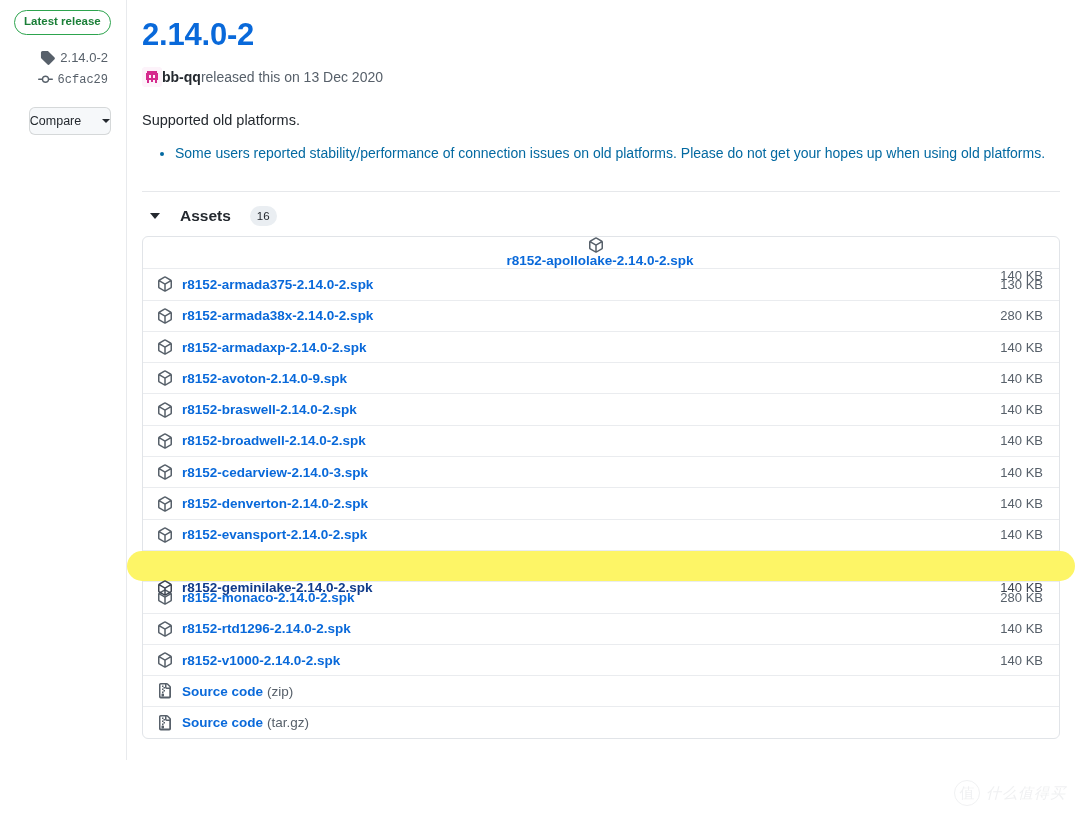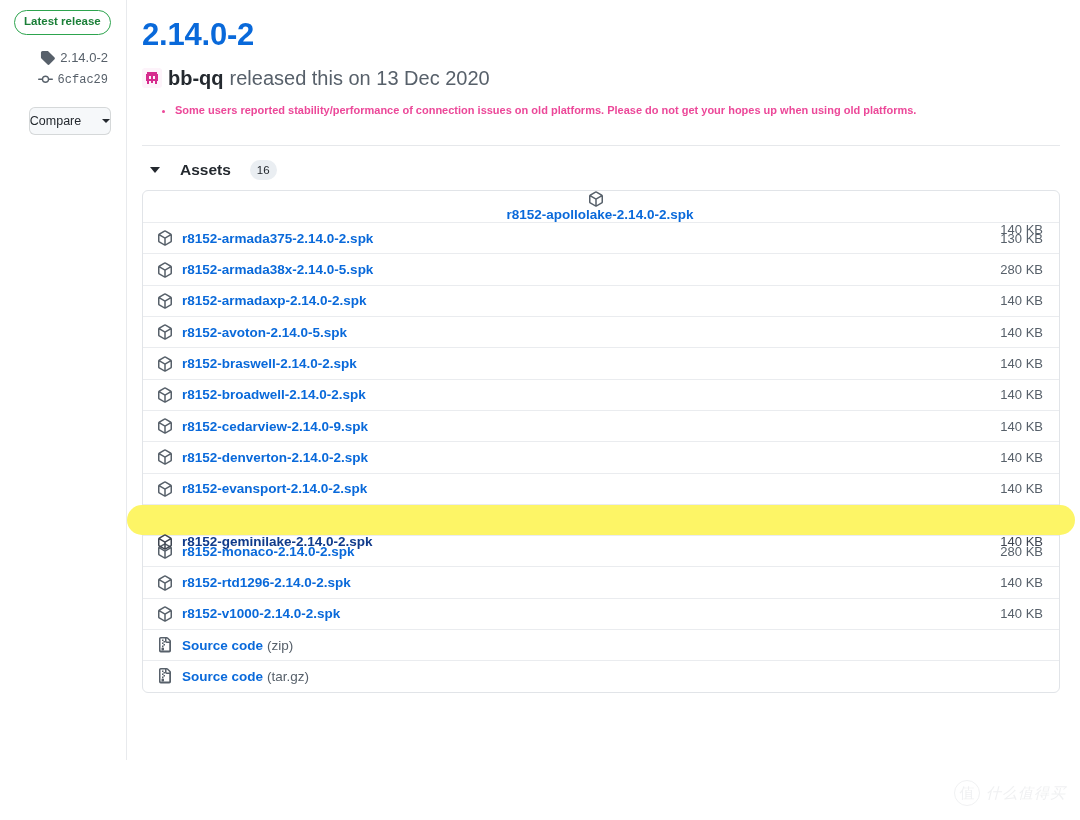--- a/index.html
+++ b/index.html
@@ -110,23 +110,22 @@
     color: #0969da;
     margin: 8px 0 0 0;
     letter-spacing: -0.2px;
     cursor: pointer;
     display: inline-block;
   }
 
   .byline {
     display: flex;
     align-items: center;
-    gap: 6px;
     margin-top: 12px;
-    font-size: 20px;
+    font-size: 14px;
     color: #57606a;
   }
   .avatar {
     width: 20px; height: 20px;
     border-radius: 4px;
     background: #f8f0f6;
     display: block;
   }
   .byline .user {
     color: #24292f;
@@ -138,24 +137,23 @@
     font-size: 14.5px;
     line-height: 1.55;
     color: #24292f;
     margin: 22px 0 0 0;
   }
   .body-text.second { margin-top: 16px; }
 
   .note-list {
     margin: 12px 0 0 0;
     padding-left: 33px;
-    font-size: 11px;
+    font-size: 14px;
     line-height: 1.55;
-    color: #ec4899;
-    font-weight: bold;
+    color: #0369a1;
   }
   .note-list li { margin: 0; }
 
   .divider {
     height: 1px;
     background: #e6e8eb;
     margin: 26px 0 0 0;
   }
 
   .assets-head {
@@ -340,20 +338,21 @@
             <rect x="5" y="13" width="2" height="3"></rect>
             <rect x="9" y="13" width="2" height="2"></rect>
             <rect x="13" y="13" width="2" height="3"></rect>
           </g>
         </svg>
       </span>
       <span class="user">bb-qq</span>
       <span>released this on 13 Dec 2020</span>
     </div>
 
+    <p class="body-text">Supported old platforms.</p>
 
     <ul class="note-list">
       <li>Some users reported stability/performance of connection issues on old platforms. Please do not get your hopes up when using old platforms.</li>
     </ul>
 
     <div class="divider"></div>
 
     <div class="assets-head">
       <span class="tri"></span>
       <span class="assets-label">Assets</span>
@@ -378,39 +377,39 @@
           </span>
           <span class="asset-name">r8152-armada375-2.14.0-2.spk</span>
           <span class="asset-size">130 KB</span>
         </div>
         <div class="asset-row">
           <span class="asset-icon">
             <svg width="16" height="16" viewBox="0 0 16 16" fill="currentColor" aria-hidden="true">
               <path d="m8.878.392 5.25 3.045c.54.314.872.89.872 1.514v6.098a1.75 1.75 0 0 1-.872 1.514l-5.25 3.045a1.75 1.75 0 0 1-1.756 0l-5.25-3.045A1.75 1.75 0 0 1 1 11.049V4.951c0-.624.332-1.201.872-1.514L7.122.392a1.75 1.75 0 0 1 1.756 0ZM7.875 1.69l-4.63 2.685L8 7.133l4.755-2.758-4.63-2.685a.248.248 0 0 0-.25 0ZM2.5 5.677v5.372c0 .09.047.171.125.216l4.625 2.683V8.432Zm6.25 8.271 4.625-2.683a.25.25 0 0 0 .125-.216V5.677L8.75 8.432Z"></path>
             </svg>
           </span>
-          <span class="asset-name">r8152-armada38x-2.14.0-5.spk</span>
+          <span class="asset-name">r8152-armada38x-2.14.0-2.spk</span>
           <span class="asset-size">280 KB</span>
         </div>
         <div class="asset-row">
           <span class="asset-icon">
             <svg width="16" height="16" viewBox="0 0 16 16" fill="currentColor" aria-hidden="true">
               <path d="m8.878.392 5.25 3.045c.54.314.872.89.872 1.514v6.098a1.75 1.75 0 0 1-.872 1.514l-5.25 3.045a1.75 1.75 0 0 1-1.756 0l-5.25-3.045A1.75 1.75 0 0 1 1 11.049V4.951c0-.624.332-1.201.872-1.514L7.122.392a1.75 1.75 0 0 1 1.756 0ZM7.875 1.69l-4.63 2.685L8 7.133l4.755-2.758-4.63-2.685a.248.248 0 0 0-.25 0ZM2.5 5.677v5.372c0 .09.047.171.125.216l4.625 2.683V8.432Zm6.25 8.271 4.625-2.683a.25.25 0 0 0 .125-.216V5.677L8.75 8.432Z"></path>
             </svg>
           </span>
           <span class="asset-name">r8152-armadaxp-2.14.0-2.spk</span>
           <span class="asset-size">140 KB</span>
         </div>
         <div class="asset-row">
           <span class="asset-icon">
             <svg width="16" height="16" viewBox="0 0 16 16" fill="currentColor" aria-hidden="true">
               <path d="m8.878.392 5.25 3.045c.54.314.872.89.872 1.514v6.098a1.75 1.75 0 0 1-.872 1.514l-5.25 3.045a1.75 1.75 0 0 1-1.756 0l-5.25-3.045A1.75 1.75 0 0 1 1 11.049V4.951c0-.624.332-1.201.872-1.514L7.122.392a1.75 1.75 0 0 1 1.756 0ZM7.875 1.69l-4.63 2.685L8 7.133l4.755-2.758-4.63-2.685a.248.248 0 0 0-.25 0ZM2.5 5.677v5.372c0 .09.047.171.125.216l4.625 2.683V8.432Zm6.25 8.271 4.625-2.683a.25.25 0 0 0 .125-.216V5.677L8.75 8.432Z"></path>
             </svg>
           </span>
-          <span class="asset-name">r8152-avoton-2.14.0-5.spk</span>
+          <span class="asset-name">r8152-avoton-2.14.0-9.spk</span>
           <span class="asset-size">140 KB</span>
         </div>
         <div class="asset-row">
           <span class="asset-icon">
             <svg width="16" height="16" viewBox="0 0 16 16" fill="currentColor" aria-hidden="true">
               <path d="m8.878.392 5.25 3.045c.54.314.872.89.872 1.514v6.098a1.75 1.75 0 0 1-.872 1.514l-5.25 3.045a1.75 1.75 0 0 1-1.756 0l-5.25-3.045A1.75 1.75 0 0 1 1 11.049V4.951c0-.624.332-1.201.872-1.514L7.122.392a1.75 1.75 0 0 1 1.756 0ZM7.875 1.69l-4.63 2.685L8 7.133l4.755-2.758-4.63-2.685a.248.248 0 0 0-.25 0ZM2.5 5.677v5.372c0 .09.047.171.125.216l4.625 2.683V8.432Zm6.25 8.271 4.625-2.683a.25.25 0 0 0 .125-.216V5.677L8.75 8.432Z"></path>
             </svg>
           </span>
           <span class="asset-name">r8152-braswell-2.14.0-2.spk</span>
           <span class="asset-size">140 KB</span>
@@ -423,21 +422,21 @@
           </span>
           <span class="asset-name">r8152-broadwell-2.14.0-2.spk</span>
           <span class="asset-size">140 KB</span>
         </div>
         <div class="asset-row">
           <span class="asset-icon">
             <svg width="16" height="16" viewBox="0 0 16 16" fill="currentColor" aria-hidden="true">
               <path d="m8.878.392 5.25 3.045c.54.314.872.89.872 1.514v6.098a1.75 1.75 0 0 1-.872 1.514l-5.25 3.045a1.75 1.75 0 0 1-1.756 0l-5.25-3.045A1.75 1.75 0 0 1 1 11.049V4.951c0-.624.332-1.201.872-1.514L7.122.392a1.75 1.75 0 0 1 1.756 0ZM7.875 1.69l-4.63 2.685L8 7.133l4.755-2.758-4.63-2.685a.248.248 0 0 0-.25 0ZM2.5 5.677v5.372c0 .09.047.171.125.216l4.625 2.683V8.432Zm6.25 8.271 4.625-2.683a.25.25 0 0 0 .125-.216V5.677L8.75 8.432Z"></path>
             </svg>
           </span>
-          <span class="asset-name">r8152-cedarview-2.14.0-9.spk</span>
+          <span class="asset-name">r8152-cedarview-2.14.0-3.spk</span>
           <span class="asset-size">140 KB</span>
         </div>
         <div class="asset-row">
           <span class="asset-icon">
             <svg width="16" height="16" viewBox="0 0 16 16" fill="currentColor" aria-hidden="true">
               <path d="m8.878.392 5.25 3.045c.54.314.872.89.872 1.514v6.098a1.75 1.75 0 0 1-.872 1.514l-5.25 3.045a1.75 1.75 0 0 1-1.756 0l-5.25-3.045A1.75 1.75 0 0 1 1 11.049V4.951c0-.624.332-1.201.872-1.514L7.122.392a1.75 1.75 0 0 1 1.756 0ZM7.875 1.69l-4.63 2.685L8 7.133l4.755-2.758-4.63-2.685a.248.248 0 0 0-.25 0ZM2.5 5.677v5.372c0 .09.047.171.125.216l4.625 2.683V8.432Zm6.25 8.271 4.625-2.683a.25.25 0 0 0 .125-.216V5.677L8.75 8.432Z"></path>
             </svg>
           </span>
           <span class="asset-name">r8152-denverton-2.14.0-2.spk</span>
           <span class="asset-size">140 KB</span>

